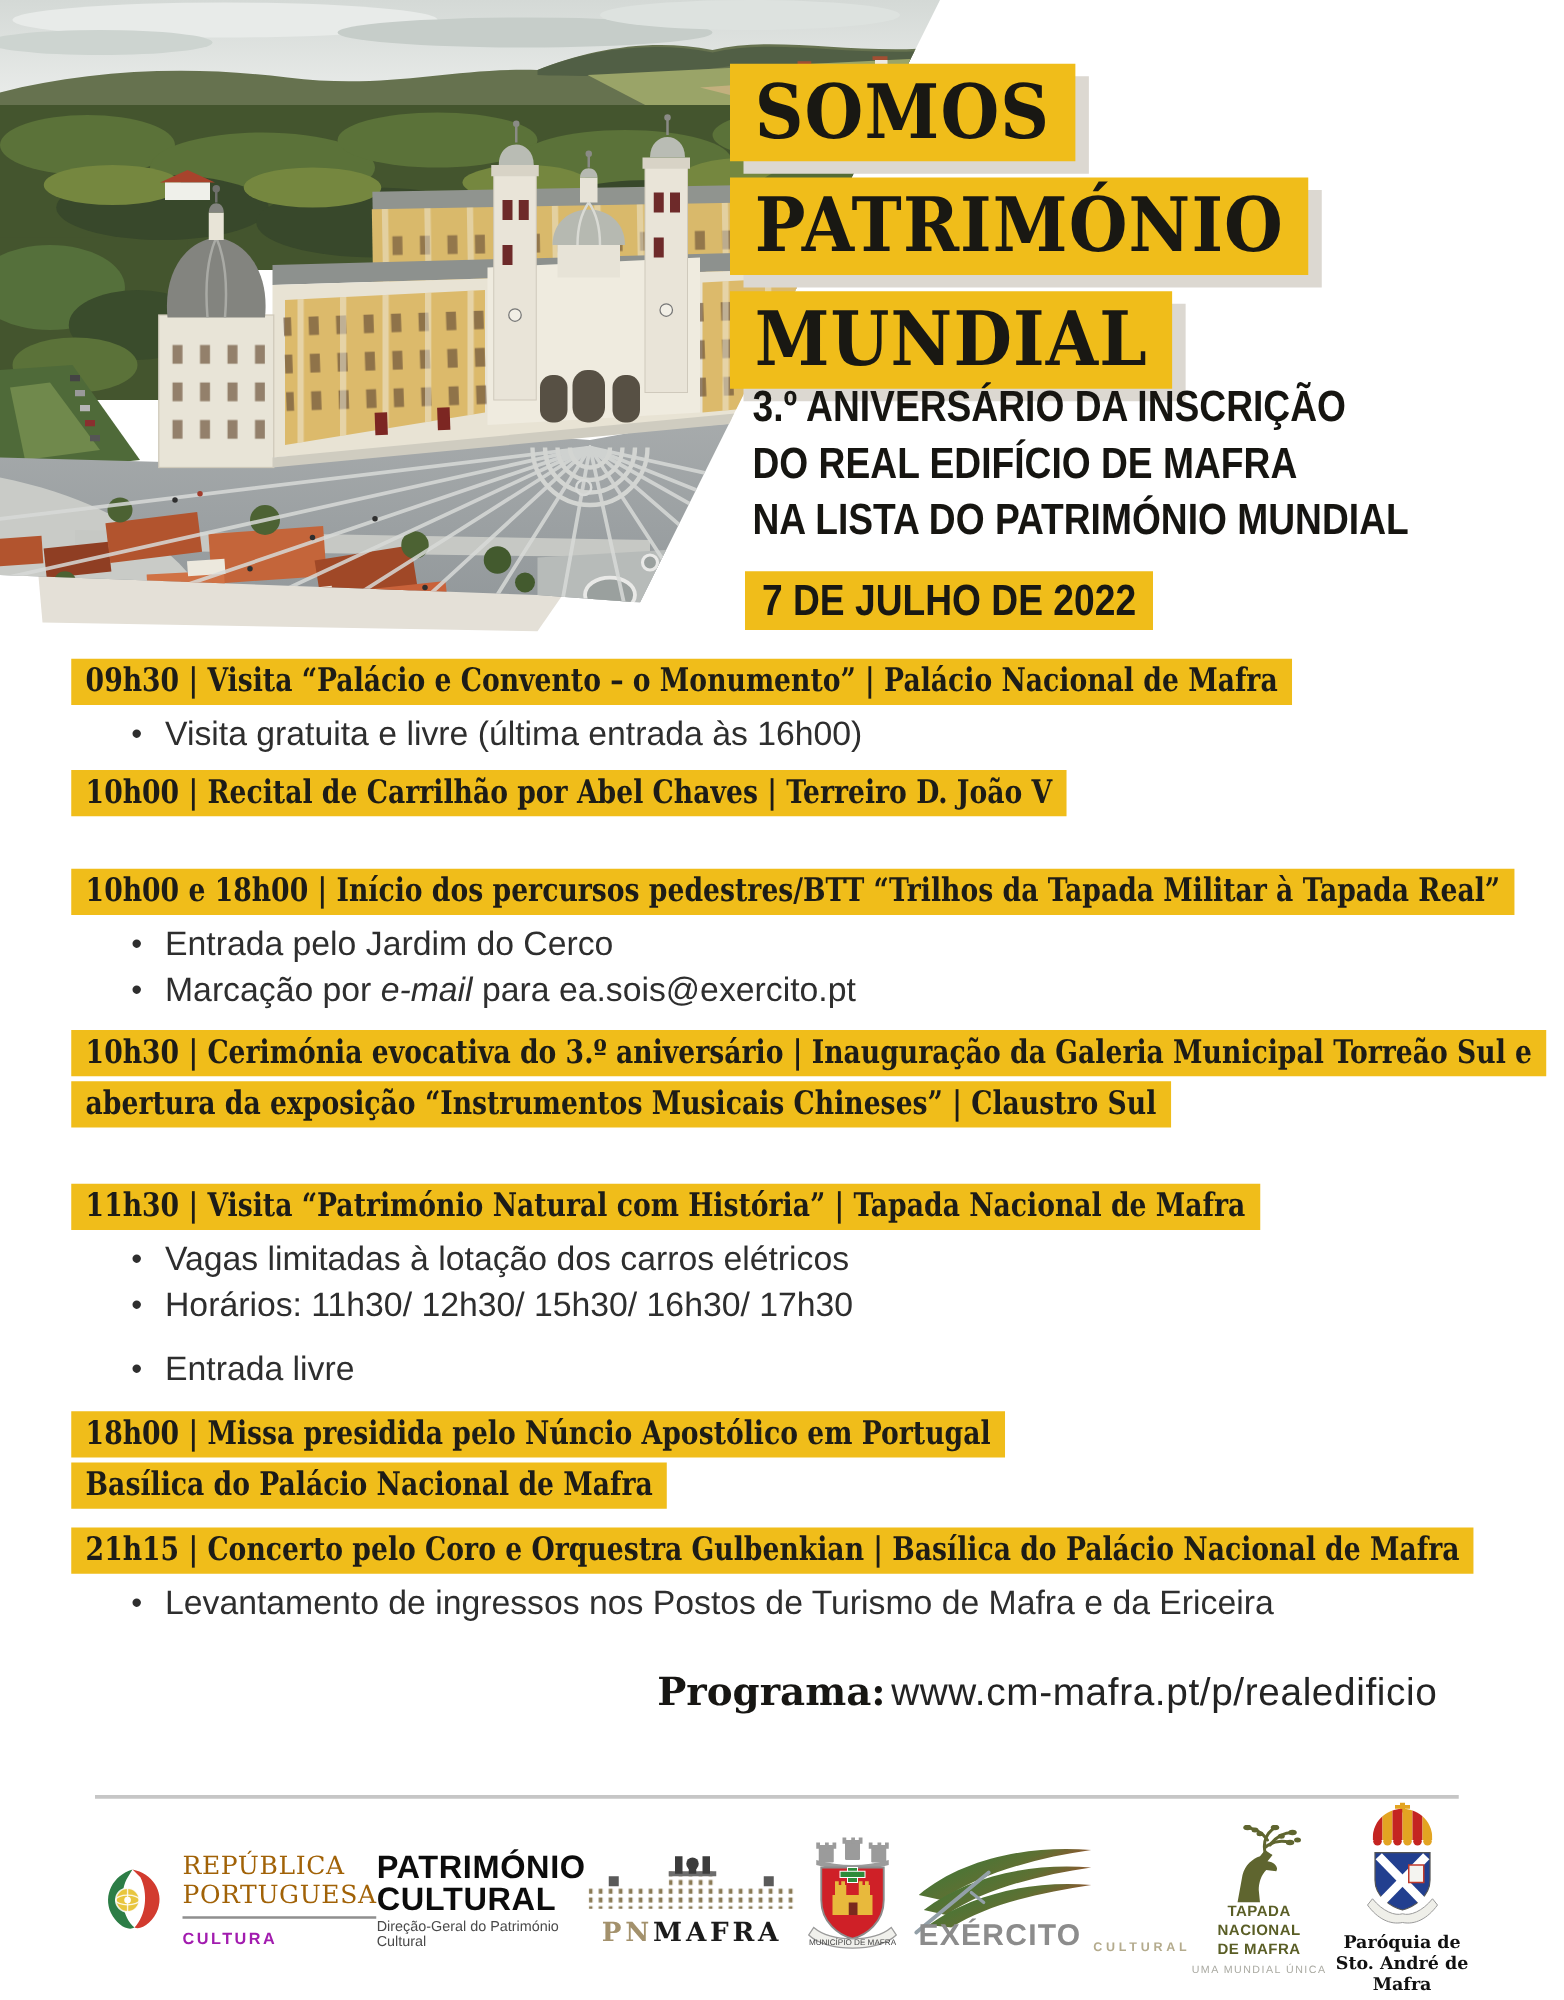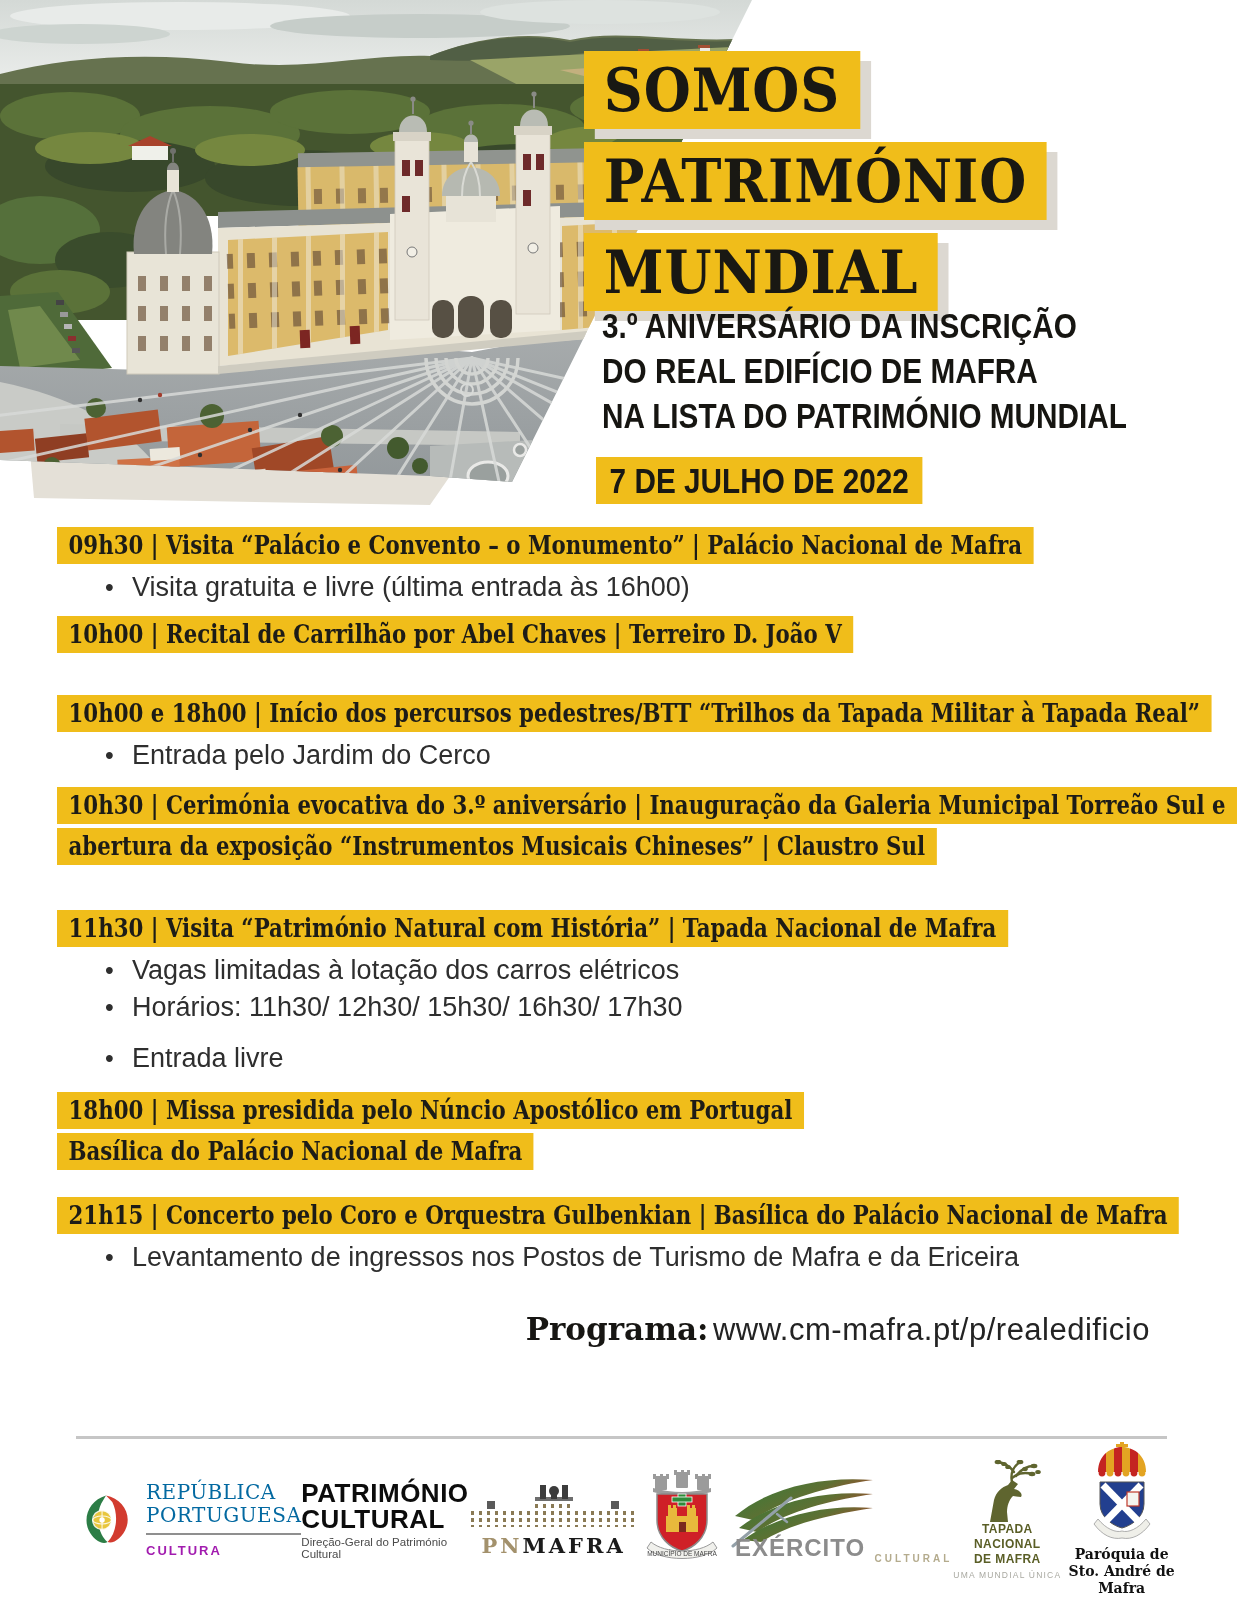--- a/index.html
+++ b/index.html
@@ -27,34 +27,34 @@
   .bar{display:inline-block;background:#F0BD1A;color:#1d1c17;
        font-family:"DejaVu Serif",serif;font-weight:bold;font-size:26px;
        line-height:37px;padding:0 14px;white-space:nowrap;
        transform:scaleX(.82);transform-origin:0 50%;}
   ul.bullets{list-style:none;margin:5px 0 0 48px;padding:0;}
   ul.bullets li{position:relative;padding-left:27px;line-height:37px;
        font-size:27px;color:#2e2e2e;}
   ul.bullets li::before{content:"\2022";position:absolute;left:0;top:0;
        font-size:25px;color:#2e2e2e;}
   .g2{margin-top:10px}.g3{margin-top:42px}.g4{margin-top:13px}.g5{margin-top:45px}
-  .g6{margin-top:14px}.g7{margin-top:15px}.g8{margin-top:27px}
+  .g6{margin-top:14px}.g7{margin-top:15px}.g8{margin-top:15px}
   .programa{margin-top:35px;text-align:right;padding-right:14px;white-space:nowrap;}
   .programa .plabel{font-family:"DejaVu Serif",serif;font-weight:bold;font-size:31px;color:#171613;text-align:center;}
   .programa .purl{font-size:31px;color:#232323;letter-spacing:.5px;}
   
   .footer-divider{position:absolute;left:76px;right:84px;top:1436px;height:3px;
        background:#c6c6c6;z-index:2;}
   .logos{position:absolute;left:80px;right:70px;top:1452px;height:135px;z-index:2;
        display:flex;align-items:center;justify-content:space-between;}
   .logo{display:flex;align-items:center;}
   .logo-col{display:flex;flex-direction:column;align-items:center;}
   .rp-text{margin-left:14px;}
   .rp-name{font-family:"DejaVu Serif",serif;font-size:20px;line-height:23px;
-       color:#0369a1;letter-spacing:.5px;}
+       color:#a16207;letter-spacing:.5px;}
   .rp-rule{height:2px;background:#8f8f8f;margin-top:6px;}
   .rp-sub{margin-top:8px;font-size:13px;font-weight:bold;letter-spacing:2px;color:#a21caf;}
   .pc-name{font-size:26px;font-weight:bold;line-height:26px;color:#0c0c0c;letter-spacing:.5px;}
   .pc-sub{margin-top:4px;font-size:11.5px;color:#4a4a4a;}
   .pn-text{margin-top:2px;font-family:"DejaVu Serif",serif;font-weight:bold;
        font-size:21px;letter-spacing:3px;}
   .pn-pre{color:#a3916c}.pn-main{color:#1b1b1b}
   .tp-1{margin-top:0;font-size:12px;font-weight:bold;color:#5a5e26;letter-spacing:.4px;line-height:15px;text-align:center;}
   .tp-sub{margin-top:3px;font-size:8.5px;color:#a9a9a1;letter-spacing:1.2px;}
   .pq-text{margin-top:4px;font-family:"DejaVu Serif",serif;font-weight:bold;
@@ -304,20 +304,21 @@
     </div>
 
     <div class="group g2">
       <div class="hl-row"><span class="bar">10h00 | Recital de Carrilhão por Abel Chaves | Terreiro D. João V</span></div>
     </div>
 
     <div class="group g3">
       <div class="hl-row"><span class="bar">10h00 e 18h00 | Início dos percursos pedestres/BTT “Trilhos da Tapada Militar à Tapada Real”</span></div>
       <ul class="bullets">
         <li>Entrada pelo Jardim do Cerco</li>
+        <li><span>Marcação por </span><i>e-mail</i><span> para ea.sois@exercito.pt</span></li>
       </ul>
     </div>
 
     <div class="group g4">
       <div class="hl-row"><span class="bar">10h30 | Cerimónia evocativa do 3.º aniversário | Inauguração da Galeria Municipal Torreão Sul e</span></div>
       <div class="hl-row"><span class="bar">abertura da exposição “Instrumentos Musicais Chineses” | Claustro Sul</span></div>
     </div>
 
     <div class="group g5">
       <div class="hl-row"><span class="bar">11h30 | Visita “Património Natural com História” | Tapada Nacional de Mafra</span></div>

